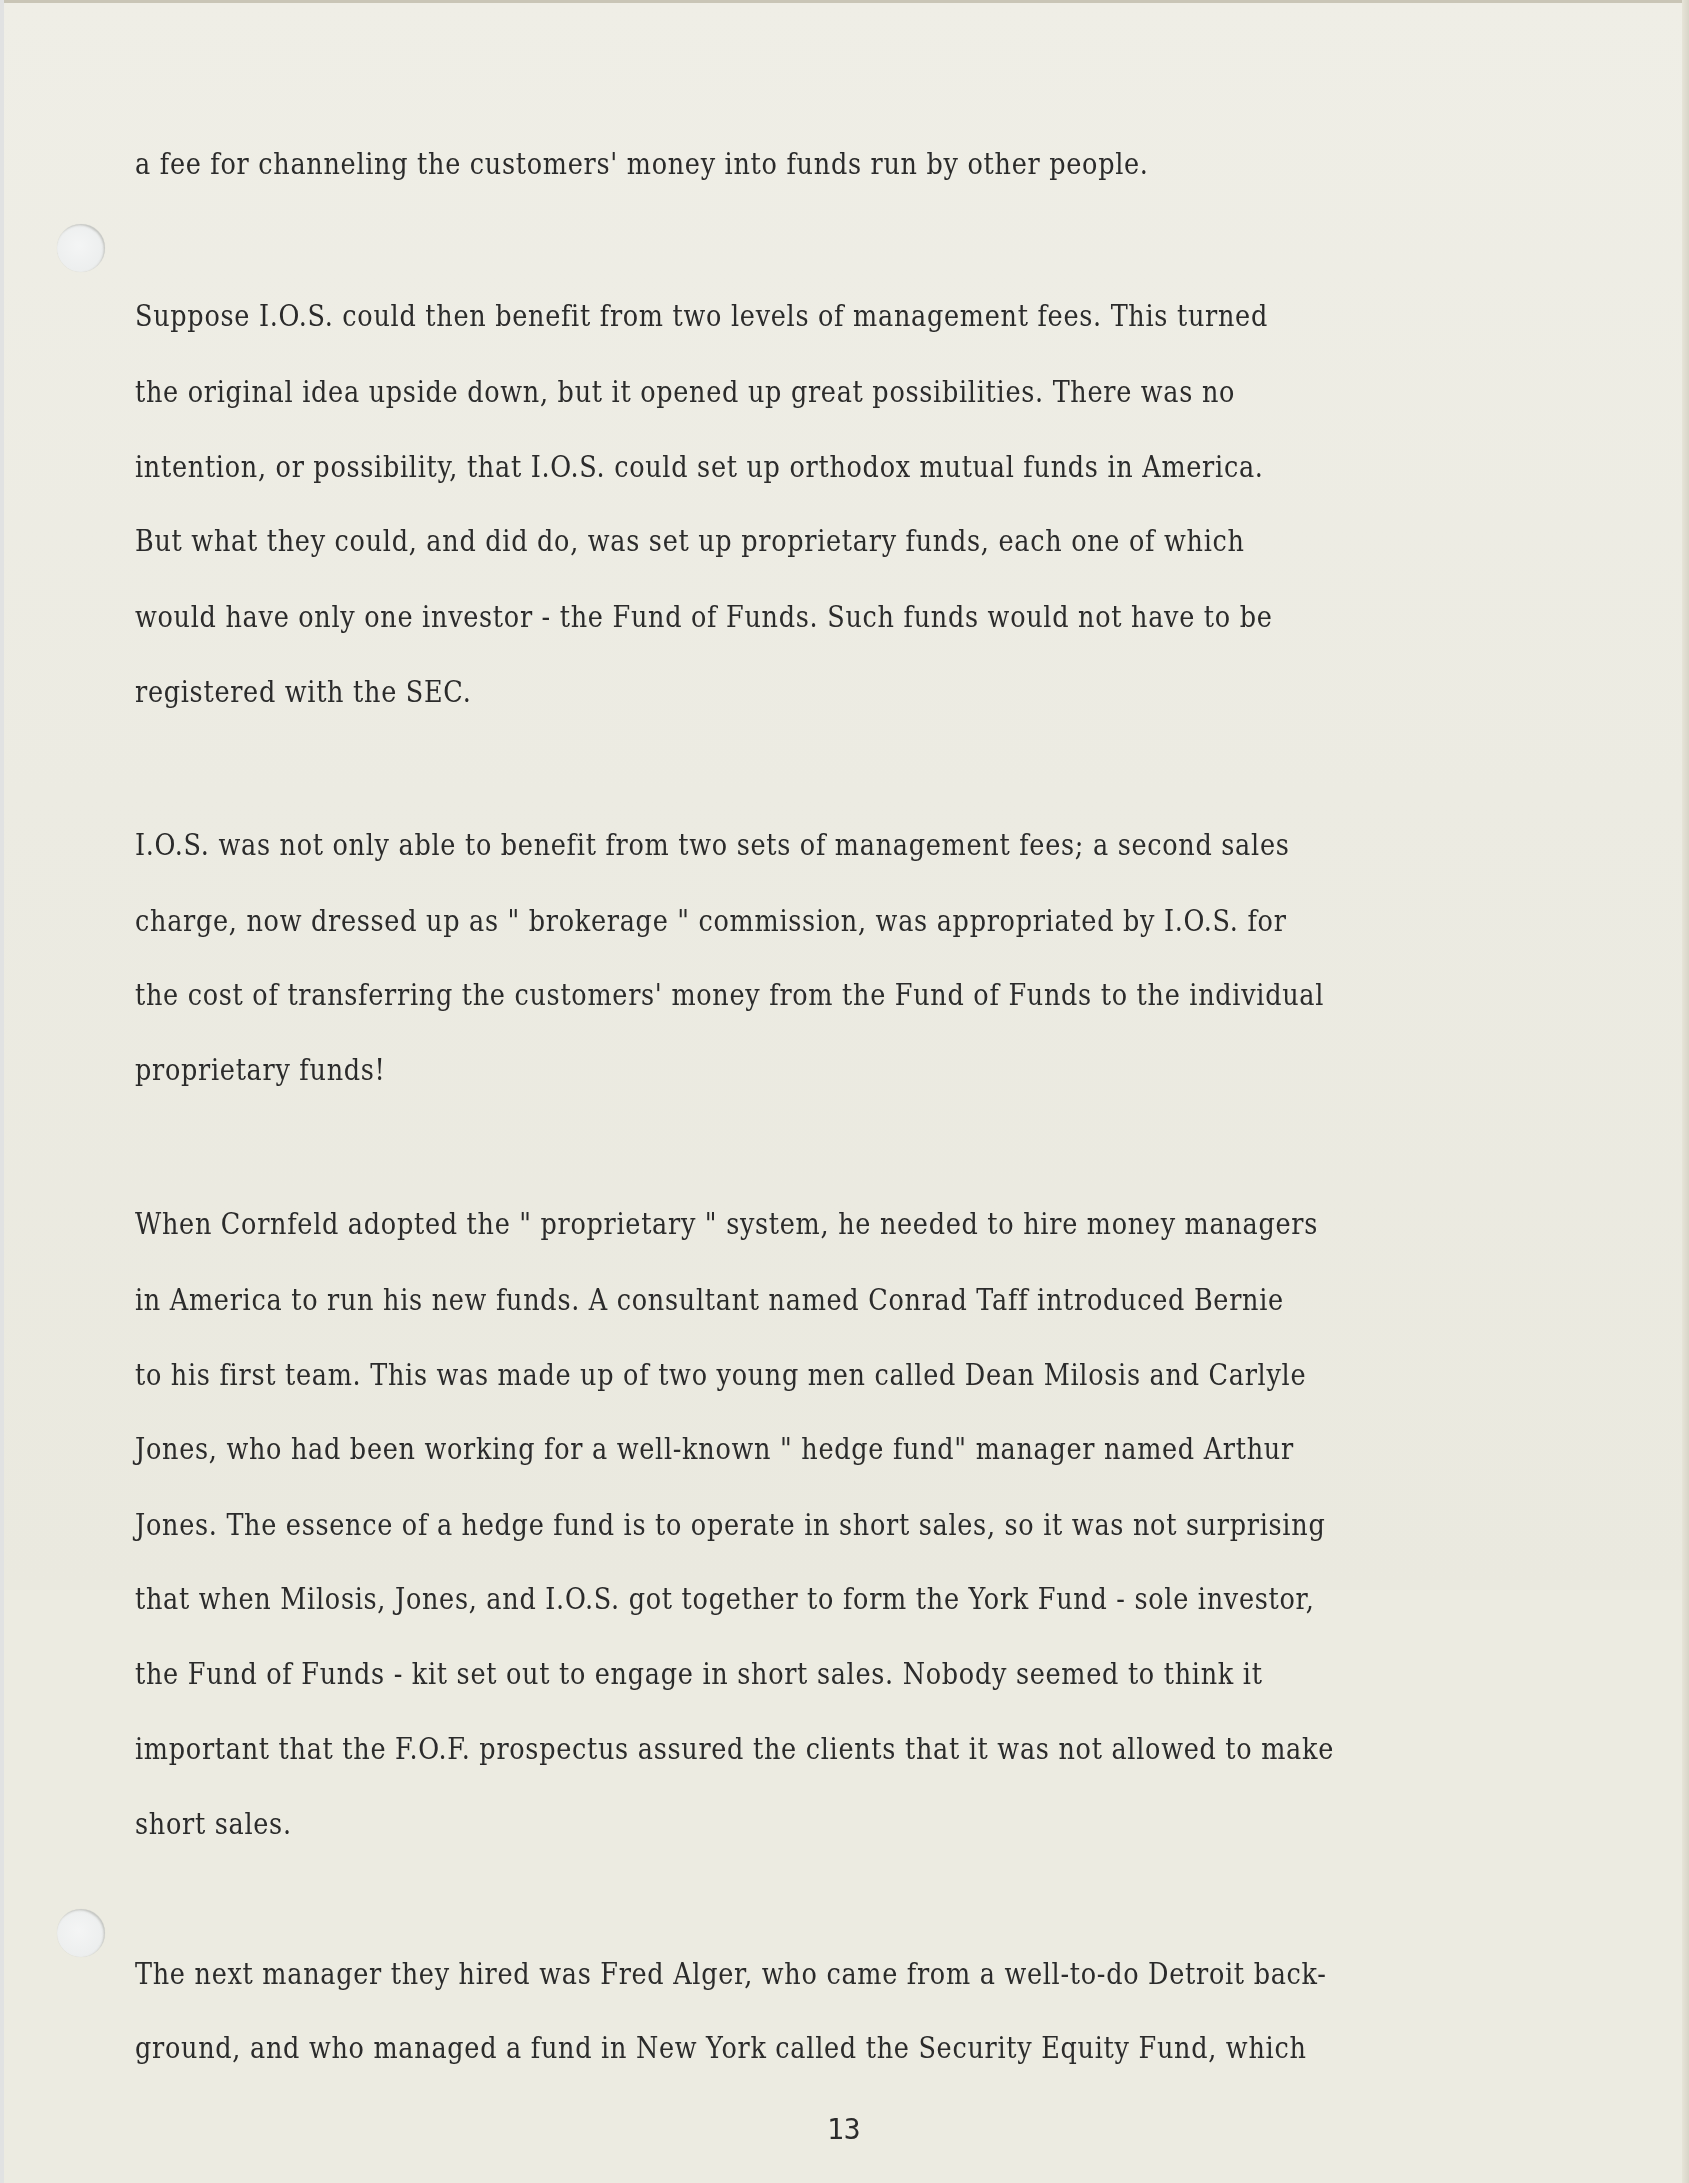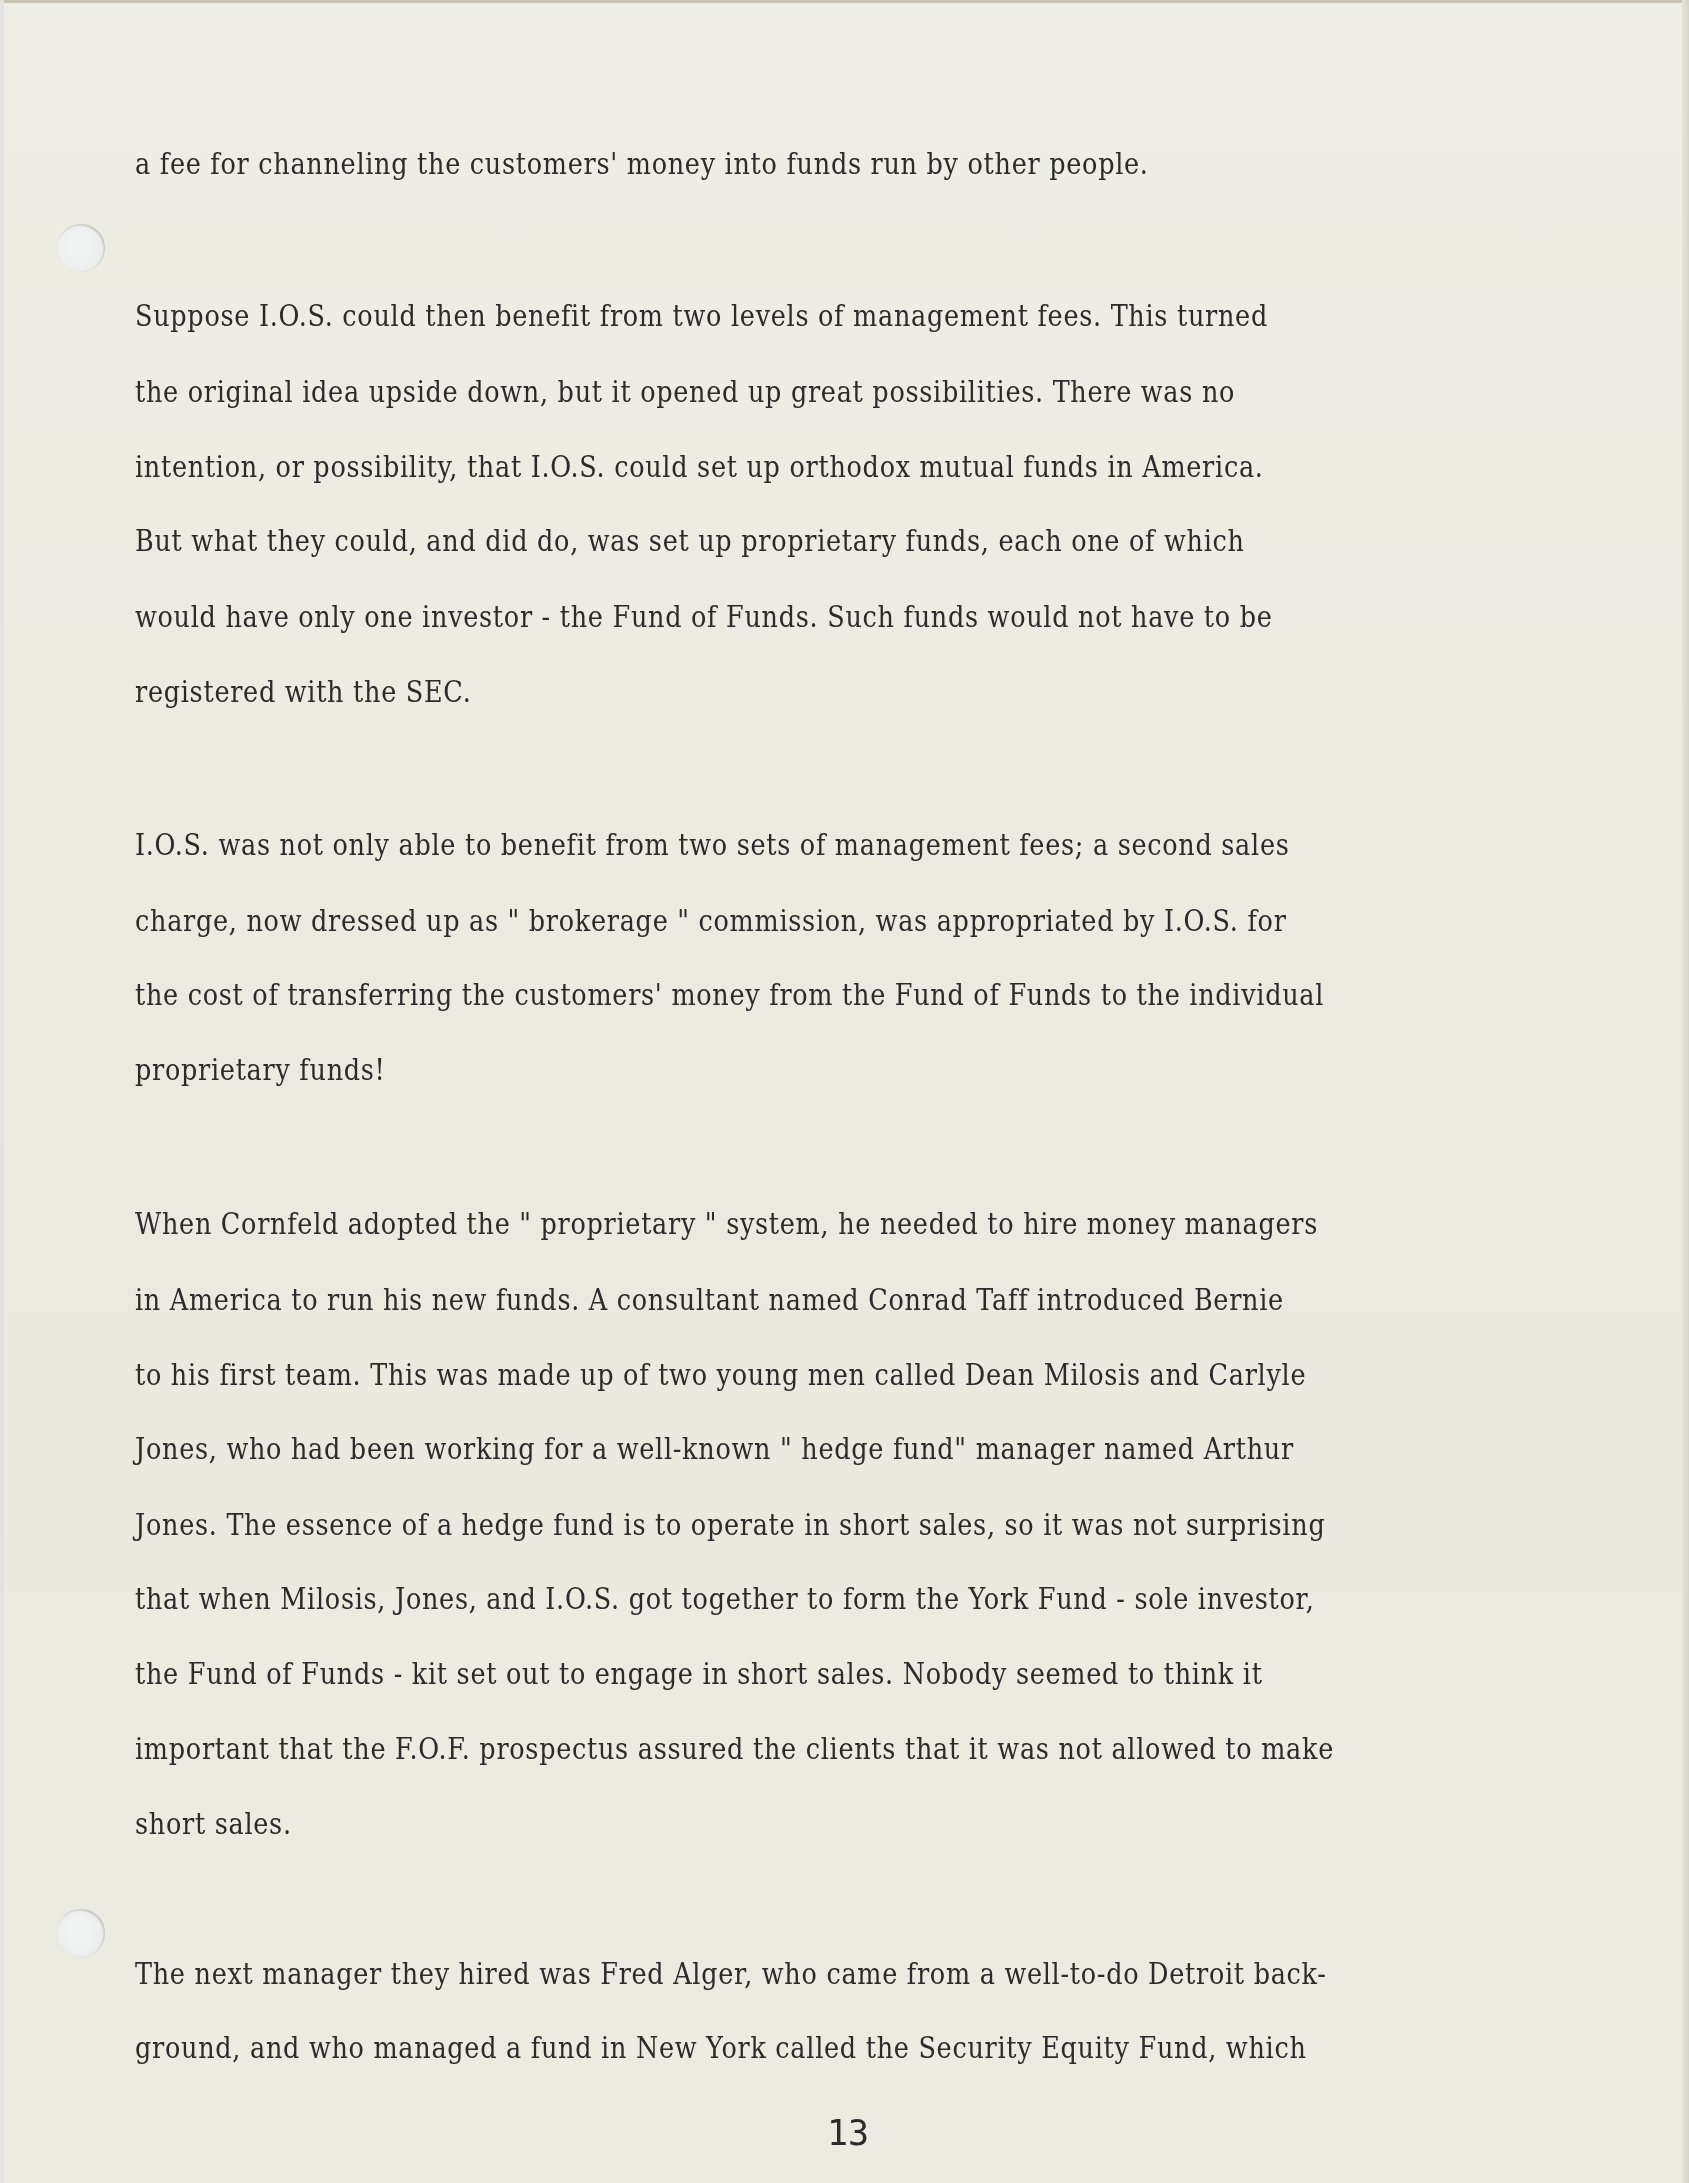--- a/index.html
+++ b/index.html
@@ -70,21 +70,21 @@
     }
     .line {
       position: absolute;
       left: 0;
       white-space: nowrap;
     }
     .page-number {
       position: absolute;
       left: 827px;
       top: 2113px;
-      font-size: 35px;
+      font-size: 28px;
       color: #2b2b2b;
       font-family: "DejaVu Sans Mono", "Liberation Mono", monospace;
     }
   </style>
 </head>
 <body>
 
 <div class="page">
   <div class="page-top-edge"></div>
   <div class="page-left-edge"></div>

